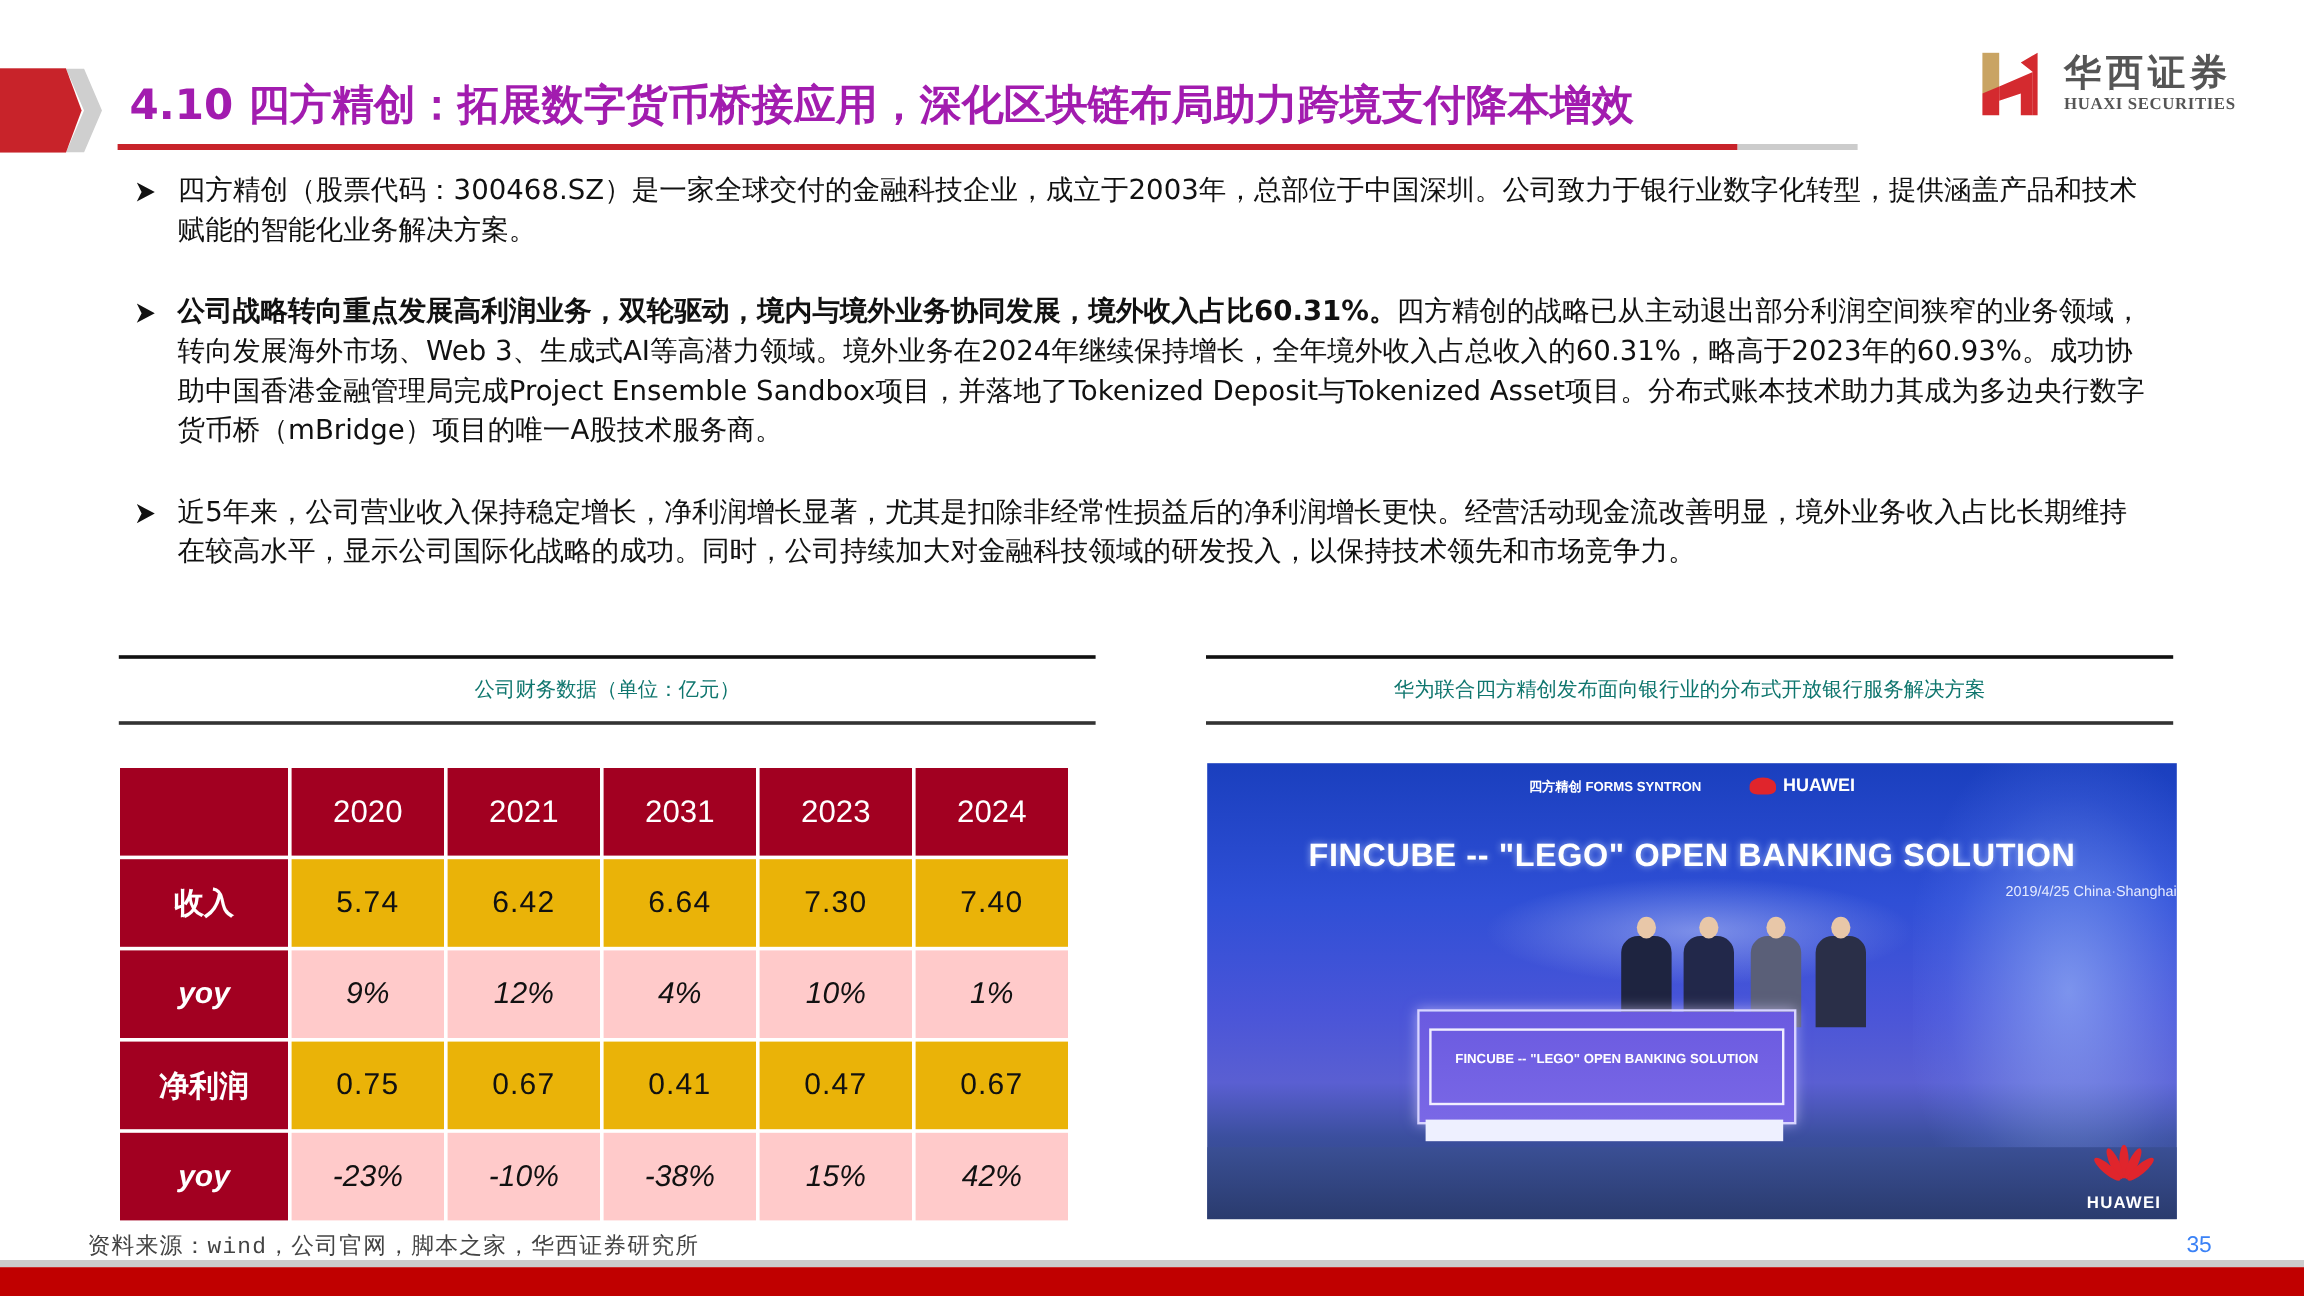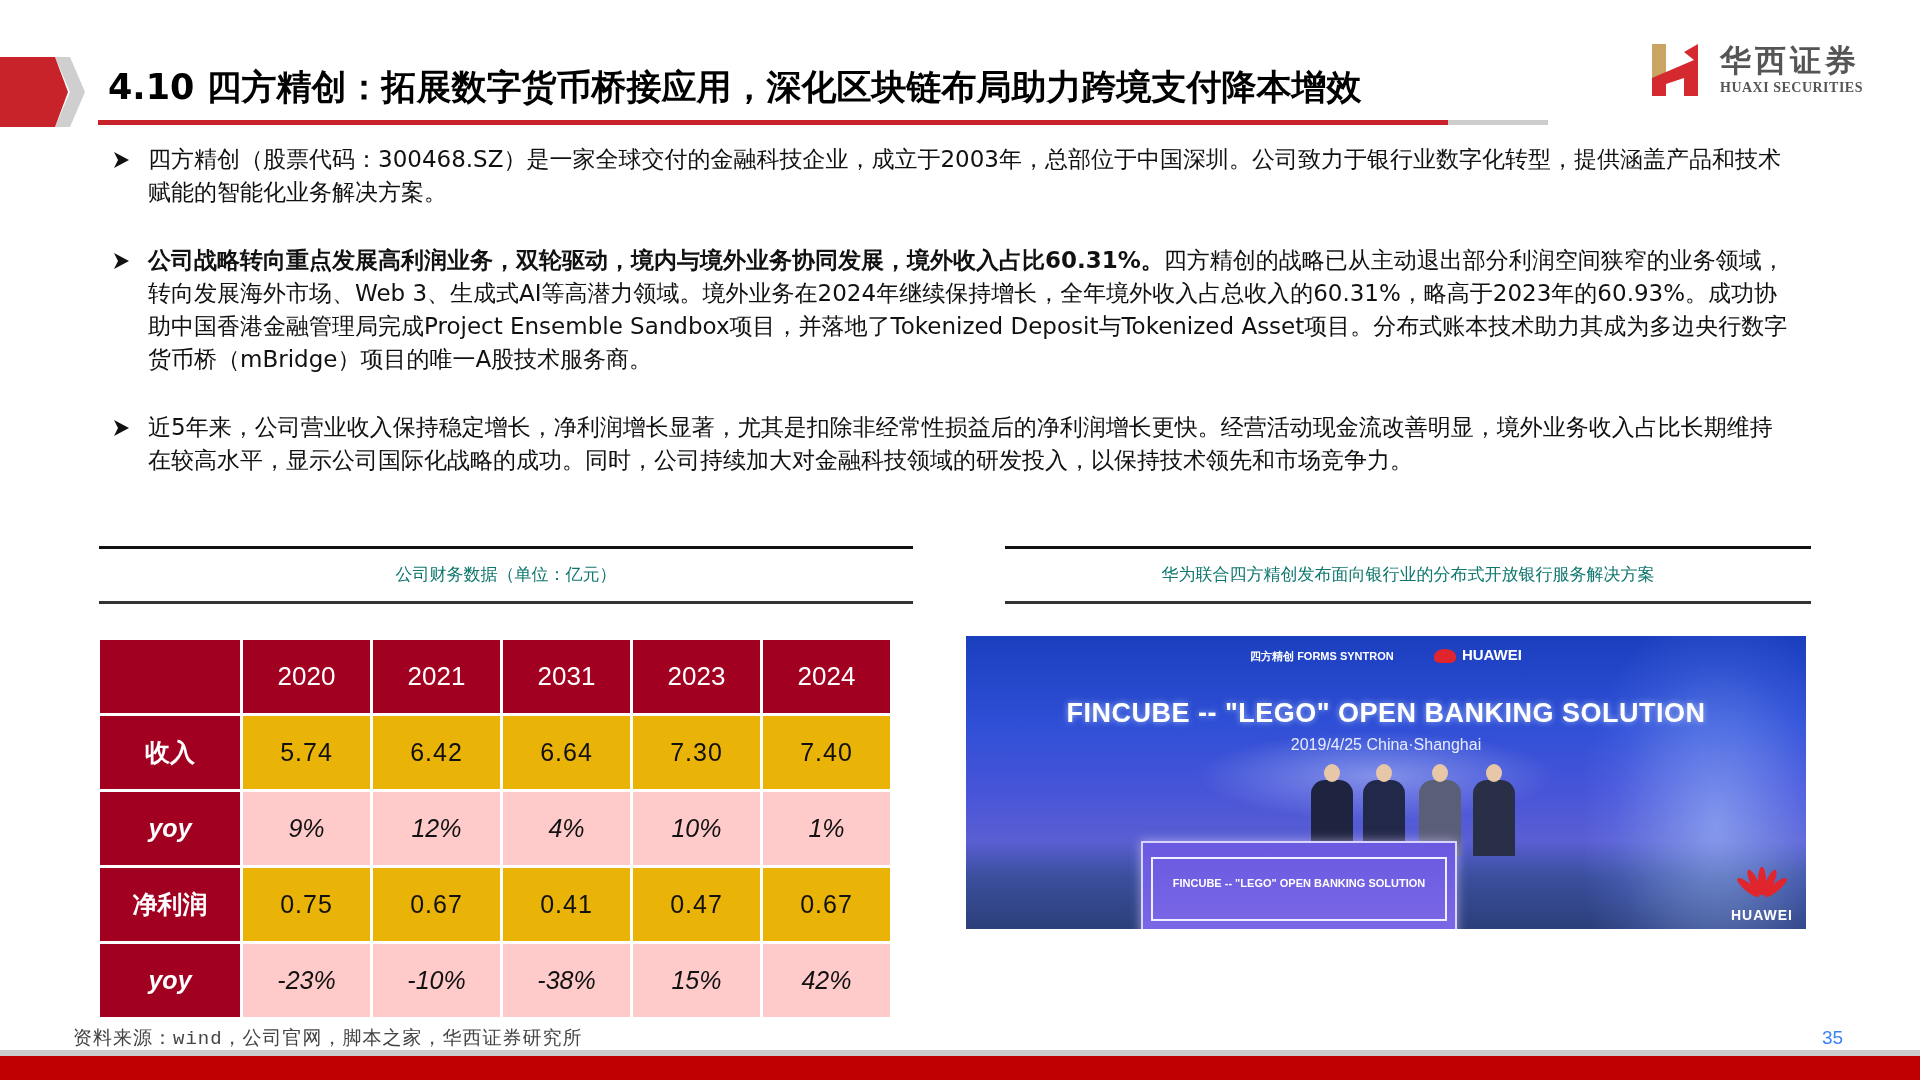--- a/index.html
+++ b/index.html
@@ -2,21 +2,21 @@
 <html><head>
 <meta charset="utf-8">
 <style>
   html, body { margin:0; padding:0; }
   body { width:1920px; height:1080px; position:relative; background:#ffffff; overflow:hidden;
          font-family:"DejaVu Sans", "Liberation Sans", sans-serif; color:#111; }
 
   
   .hdr-red { position:absolute; left:0; top:57px; width:55px; height:70px; background:#c8232a; }
   .hdr-chev { position:absolute; left:0; top:57px; width:85px; height:70px; }
-  .hdr-title { position:absolute; left:108px; top:64px; font-size:35px; font-weight:bold; color:#000000;
+  .hdr-title { position:absolute; left:108px; top:64px; font-size:35px; font-weight:bold; color:#a21caf;
                letter-spacing:0px; font-family:"DejaVu Sans", sans-serif; white-space:nowrap; }
   .hdr-line-red { position:absolute; left:98px; top:120px; width:1350px; height:5px; background:#c8232a; }
   .hdr-line-grey { position:absolute; left:1448px; top:120px; width:100px; height:5px; background:#cccccc; }
 
   
   .logo { position:absolute; left:1650px; top:40px; width:240px; height:60px; }
   .logo-mark { position:absolute; left:0; top:2px; width:52px; height:56px; }
   .logo-cn { position:absolute; left:70px; top:0px; font-size:31px; font-weight:bold; color:#555;
              letter-spacing:4px; font-family:"DejaVu Serif", serif; }
   .logo-en { position:absolute; left:70px; top:40px; font-size:14px; font-weight:bold; color:#555;
@@ -39,32 +39,32 @@
                   font-family:"Liberation Sans", sans-serif; color:#111; }
   .fin-table td.corner, .fin-table td.rowhead, .fin-table td.colhead { background:#a20021; color:#fff; }
   .fin-table td.colhead { width:125px; font-size:26px; }
   .fin-table td.corner, .fin-table td.rowhead { width:138px; }
   .fin-table td.rowhead { font-size:25px; font-weight:bold; }
   .fin-table td.rowhead.it { font-style:italic;margin-left:12px; }
   .fin-table td.val-dark { background:#eab308; letter-spacing:1px; }
   .fin-table td.val-light { background:#ffcaca; font-style:italic; }
 
   
-  .photo { position:absolute; left:966px; top:636px; width:808px; height:293px; overflow:hidden;
-           background:linear-gradient(180deg,#1a3fbe 0%,#2f4fd6 30%,#4a55d8 55%,#5a5fd2 70%,#3b4f9e 82%,#2c3f7a 100%);padding-left:32px; }
+  .photo { position:absolute; left:1006px; top:636px; width:808px; height:380px; overflow:hidden;
+           background:linear-gradient(180deg,#1a3fbe 0%,#2f4fd6 30%,#4a55d8 55%,#5a5fd2 70%,#3b4f9e 82%,#2c3f7a 100%); }
   .photo .glow { position:absolute; right:-40px; top:-20px; width:260px; height:420px;
                  background:radial-gradient(ellipse at center, rgba(170,200,255,0.55) 0%, rgba(120,150,255,0.15) 55%, rgba(0,0,0,0) 75%); }
   .photo .glow2 { position:absolute; left:230px; top:95px; width:360px; height:90px;
                   background:radial-gradient(ellipse at center, rgba(210,220,255,0.45) 0%, rgba(0,0,0,0) 70%); }
   .photo .p-logos { position:absolute; left:0; top:10px; width:100%; text-align:center; color:#fff; font-size:15px; font-weight:bold; font-family:"Liberation Sans", sans-serif; }
   .photo .p-logos .fs { font-size:11px; margin-right:36px; }
   .photo .p-logos .hw-dot { display:inline-block; width:22px; height:14px; background:#e0252c; border-radius:50% 50% 30% 30%; vertical-align:middle; margin-right:6px; }
   .photo .p-sub { position:absolute; left:0; top:40px; width:100%; text-align:center; color:#fff; font-size:17px; font-family:"Liberation Sans", sans-serif; }
   .photo .p-title { position:absolute; left:0; top:62px; width:100%; text-align:center; color:#fff; font-size:27px; font-weight:bold; font-family:"Liberation Sans", sans-serif; letter-spacing:0.5px; text-shadow:0 0 6px rgba(200,220,255,0.7); }
-  .photo .p-date { position:absolute; left:0; top:100px; width:100%; text-align:center; color:#e6ebff; font-size:16px; font-family:"Liberation Sans", sans-serif; }
+  .photo .p-date { position:absolute; left:0; top:100px; width:100%; text-align:right; color:#e6ebff; font-size:12px; font-family:"Liberation Sans", sans-serif; }
   .photo .people { position:absolute; left:180px; top:138px; width:170px; height:80px; }
   .photo .person { position:absolute; bottom:0; width:42px; height:76px; background:#1e2440; border-radius:14px 14px 0 0; }
   .photo .person::before { content:""; position:absolute; left:13px; top:-16px; width:16px; height:18px; background:#e8c7a8; border-radius:50%; }
   .photo .counter { position:absolute; left:112px; top:205px; width:312px; height:92px; background:linear-gradient(180deg,#6a5ae0,#7a68e6); border:2px solid #d8d4ff; box-shadow:0 0 10px rgba(220,210,255,0.6); }
   .photo .counter .inner { position:absolute; left:8px; top:14px; right:8px; bottom:14px; border:2px solid #f0eeff; }
   .photo .counter .ctext { position:absolute; left:0; top:34px; width:100%; text-align:center; color:#fff; font-size:11px; font-weight:bold; font-family:"Liberation Sans", sans-serif; }
   .photo .counter-base { position:absolute; left:119px; top:297px; width:298px; height:18px; background:#eef0ff; }
   .photo .floor { position:absolute; left:0; top:320px; width:100%; height:60px; background:linear-gradient(180deg,#3a4f94,#2a3b6e); }
   .photo .hw-logo { position:absolute; right:8px; bottom:2px; width:72px; height:60px; text-align:center; }
   .photo .hw-logo .petals { width:60px; height:36px; margin:0 auto; }

